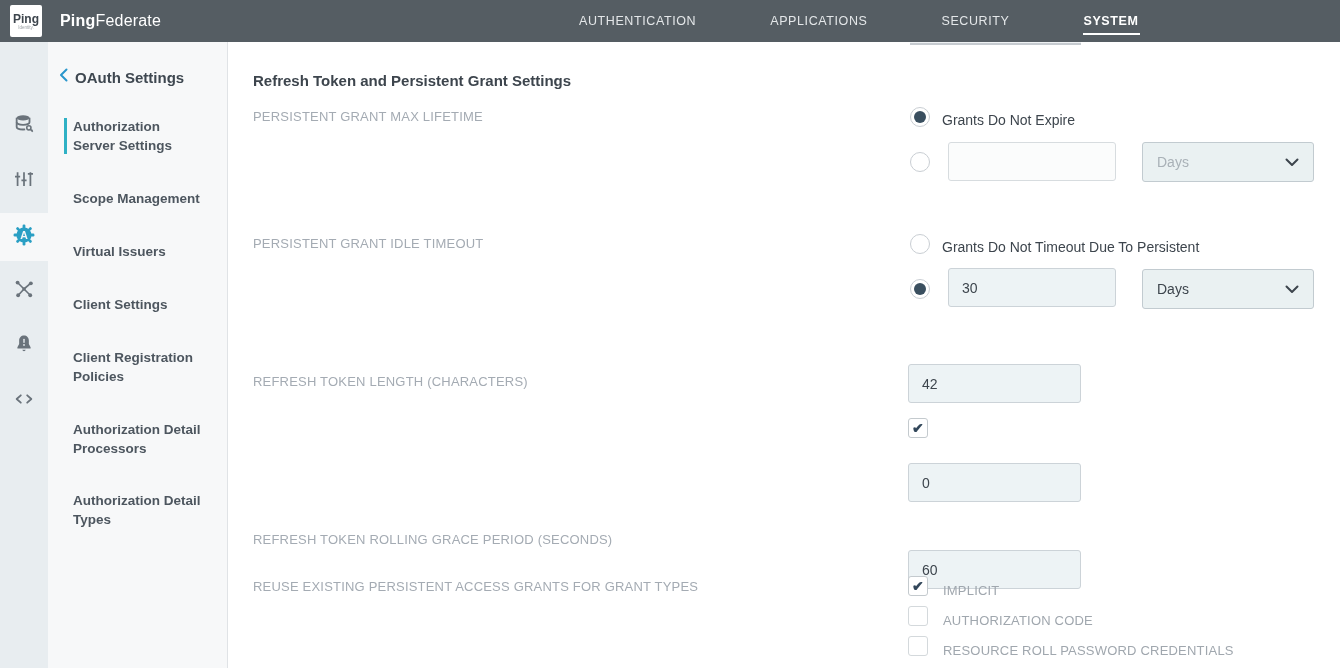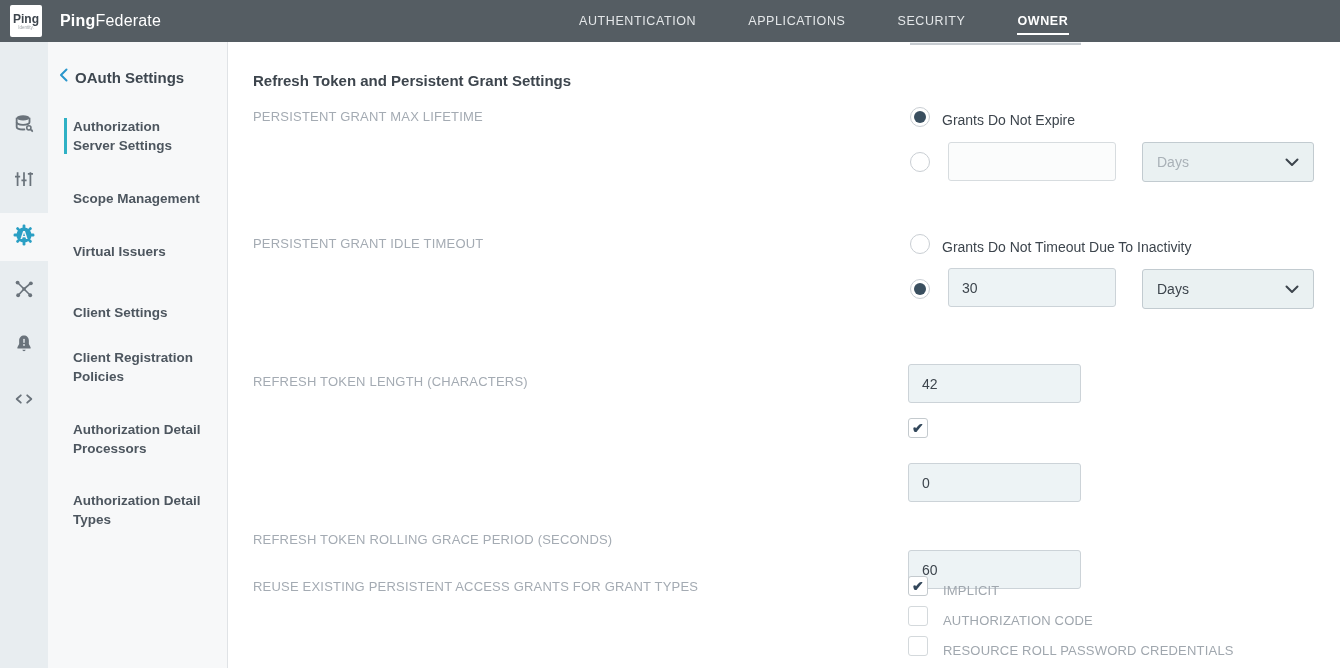--- a/index.html
+++ b/index.html
@@ -7,21 +7,21 @@
               font-family:"Liberation Sans", sans-serif; }
 
   
   .topbar { height:42px; background:#555d63; display:flex; align-items:center; position:relative; }
   .logo { width:32px; height:32px; background:#fff; border-radius:2px; margin-left:10px;
           display:flex; flex-direction:column; align-items:center; justify-content:center; cursor:pointer; }
   .logo .ping-txt { font-weight:bold; font-size:12px; color:#3d454d; line-height:12px; }
   .logo .identity-txt { font-size:4.5px; color:#9aa0a5; line-height:5px; }
   .brand { color:#fff; font-size:16px; margin-left:18px; letter-spacing:.2px; cursor:default; }
   .brand b { font-weight:bold; }
-  .topnav { position:absolute; left:578px; top:0; height:42px; display:flex; align-items:center; gap:50px; }
+  .topnav { position:absolute; left:578px; top:0; height:42px; display:flex; align-items:center; gap:72px; }
   .nav-item { color:#e4e7e9; font-size:12.5px; letter-spacing:.6px; cursor:pointer;
               padding:6px 1px 5px; border-bottom:2px solid transparent; }
   .nav-item.active { color:#fff; font-weight:bold; border-bottom-color:#fff; }
 
   
   .shell { display:flex; height:626px; }
 
   
   .rail { width:48px; background:#e8edf0; position:relative; flex:none; }
   .rail-item { position:absolute; left:0; width:48px; height:48px; display:flex;
@@ -74,21 +74,21 @@
 <div class="topbar">
   <div class="logo">
     <span class="ping-txt">Ping</span>
     <span class="identity-txt">Identity.</span>
   </div>
   <div class="brand"><b>Ping</b><span>Federate</span></div>
   <div class="topnav">
     <div class="nav-item">AUTHENTICATION</div>
     <div class="nav-item">APPLICATIONS</div>
     <div class="nav-item">SECURITY</div>
-    <div class="nav-item active">OWNER</div>
+    <div class="nav-item active">SYSTEM</div>
   </div>
 </div>
 
 <div class="shell">
 
   <div class="rail">
     <div class="rail-item" style="top:60px">
       <span>
         <svg width="22" height="22" viewBox="0 0 24 24">
           <ellipse cx="11" cy="5.3" rx="7" ry="2.8" fill="currentColor"></ellipse>
@@ -170,21 +170,21 @@
       <span>
         <svg width="9" height="14" viewBox="0 0 9 14" fill="none" stroke="#2996cc" stroke-width="2" stroke-linecap="round" stroke-linejoin="round">
             <path d="M7.5 1.5L2 7l5.5 5.5"></path>
           </svg>
       </span>
       <span class="sb-title">OAuth Settings</span>
     </div>
     <div class="sb-item active" style="top:75px">Authorization Server Settings</div>
     <div class="sb-item" style="top:147px">Scope Management</div>
     <div class="sb-item" style="top:200px">Virtual Issuers</div>
-    <div class="sb-item" style="top:261px">Client Settings</div>
+    <div class="sb-item" style="top:253px">Client Settings</div>
     <div class="sb-item" style="top:306px">Client Registration Policies</div>
     <div class="sb-item" style="top:378px">Authorization Detail Processors</div>
     <div class="sb-item" style="top:449px">Authorization Detail Types</div>
   </div>
 
   <div class="main">
     <div class="partial-input"></div>
 
     <div class="section-title">Refresh Token and Persistent Grant Settings</div>
 
@@ -197,21 +197,21 @@
       <span>Days</span>
       <span>
         <svg width="14" height="9" viewBox="0 0 14 9" fill="none" stroke="#3d454d" stroke-width="2" stroke-linecap="round" stroke-linejoin="round">
             <path d="M1.5 1.5L7 7l5.5-5.5"></path>
           </svg>
       </span>
     </div>
 
     <div class="field-label" style="top:194px">PERSISTENT GRANT IDLE TIMEOUT</div>
     <div class="radio" style="left:682px; top:192px"></div>
-    <div class="radio-label" style="left:714px; top:197px">Grants Do Not Timeout Due To Inactivity</div>
+    <div class="radio-label" style="left:714px; top:197px">Grants Do Not Timeout Due To Persistent</div>
     <div class="radio selected" style="left:682px; top:237px"></div>
     <input class="text-input" style="left: 720px; top: 226px; width: 168px;" value="30">
     <div class="select" style="top:227px">
       <span>Days</span>
       <span>
         <svg width="14" height="9" viewBox="0 0 14 9" fill="none" stroke="#3d454d" stroke-width="2" stroke-linecap="round" stroke-linejoin="round">
             <path d="M1.5 1.5L7 7l5.5-5.5"></path>
           </svg>
       </span>
     </div>

